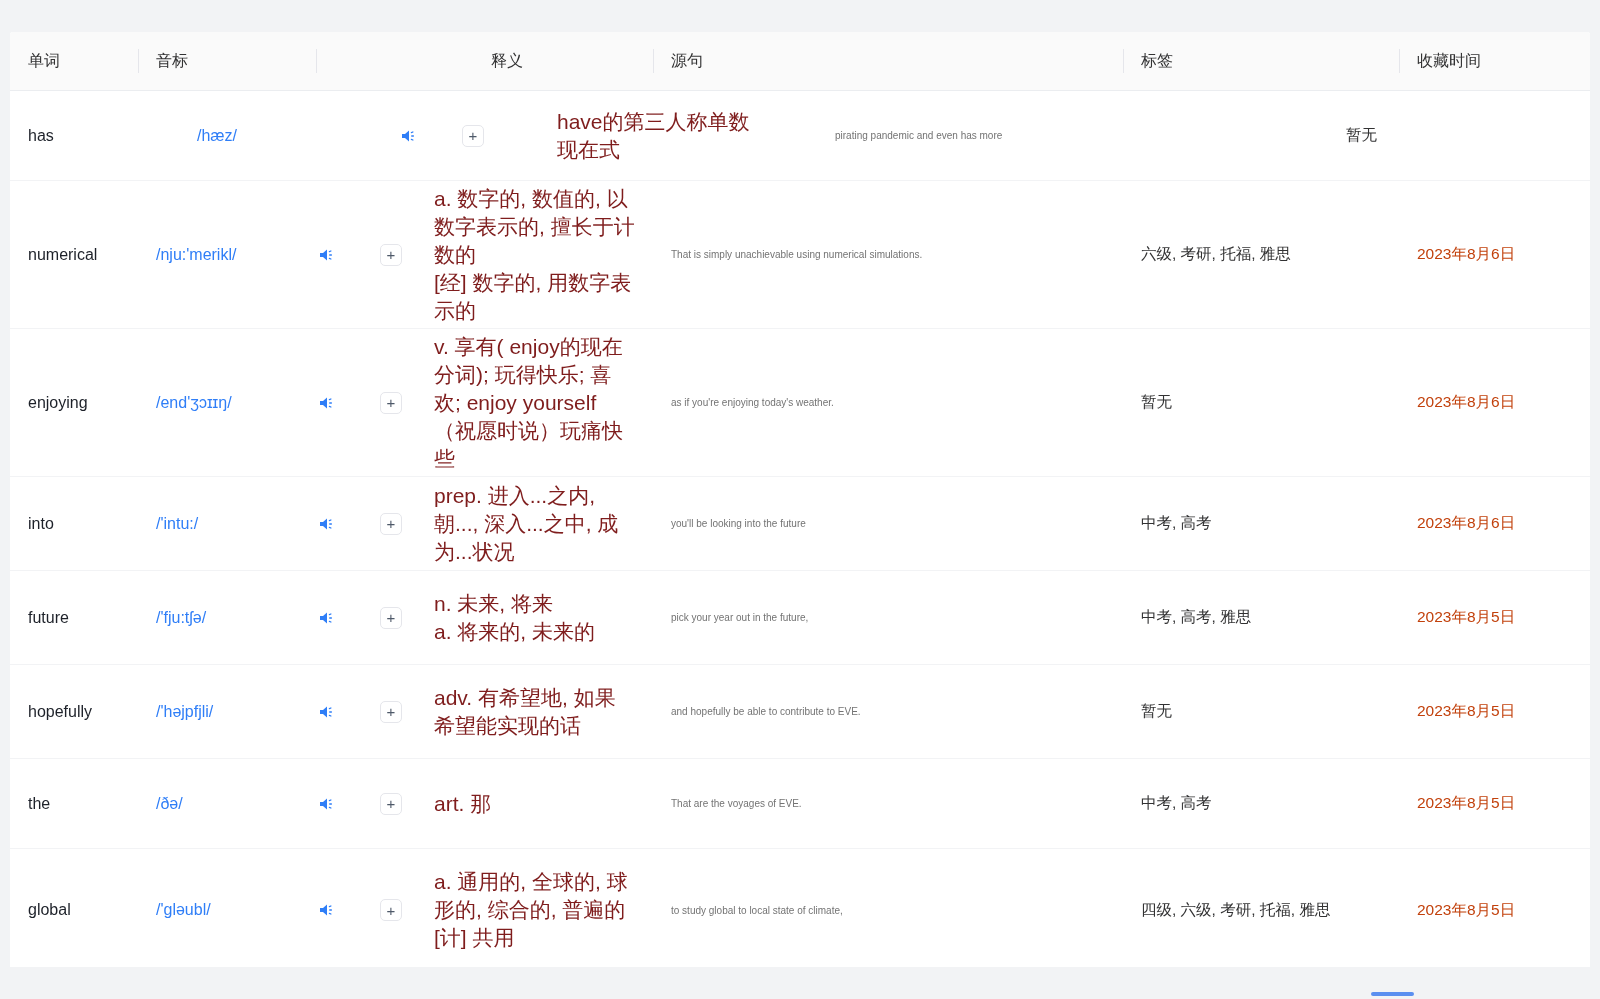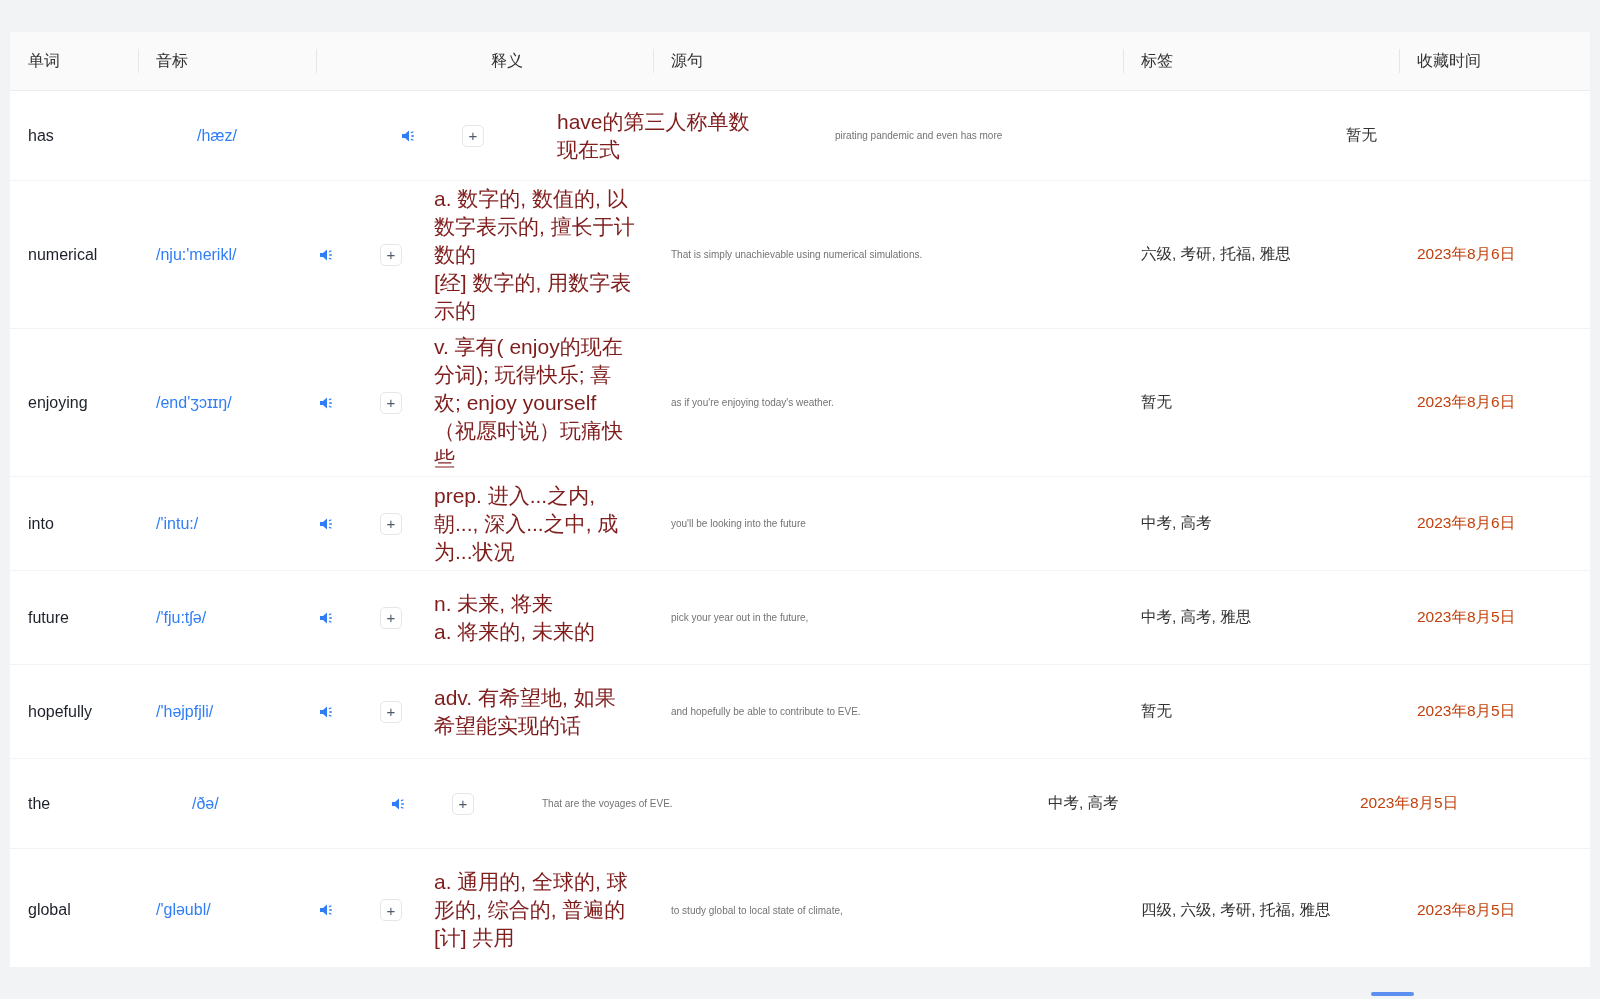--- a/index.html
+++ b/index.html
@@ -142,21 +142,21 @@
   .td.c-tag { font-size: 15.5px; color: #323233; }
   .td.c-date { font-size: 15.5px; color: #c2410c; }
 
   
   .tr.h1 { height: 90px; gap: 41px; }
   .tr.h2 { height: 148px; }
   .tr.h3 { height: 148px; }
   .tr.h4 { height: 94px; }
   .tr.h5 { height: 94px; }
   .tr.h6 { height: 94px; }
-  .tr.h7 { height: 81px; gap: 36px; }
+  .tr.h7 { height: 81px; }
   .tr.h8 { height: 122px; }
 
   .bottom-strip {
     position: absolute;
     left: 0;
     top: 967px;
     width: 1600px;
     height: 32px;
     background: #f2f3f5;
   }
@@ -396,20 +396,21 @@
           <svg width="20" height="20" viewBox="0 0 20 20" aria-hidden="true">
             <path d="M3 8 L3 12 L6 12 L10 15.5 L10 4.5 L6 8 Z" fill="#2f7ef7"></path>
             <path d="M12.4 6.6 L13.9 6.0" stroke="#2f7ef7" stroke-width="1.3" stroke-linecap="round"></path>
             <path d="M12.7 10 L14.4 10" stroke="#2f7ef7" stroke-width="1.3" stroke-linecap="round"></path>
             <path d="M12.4 13.4 L13.9 14.0" stroke="#2f7ef7" stroke-width="1.3" stroke-linecap="round"></path>
           </svg>
         </span>
         <span class="plus-btn">+</span>
       </div>
     </div>
+    <div class="td c-def"><span>art. 那</span></div>
     <div class="td c-sent"><span>That are the voyages of EVE.</span></div>
     <div class="td c-tag">
             <span>中考, 高考</span>
           </div>
     <div class="td c-date">
             <span>2023年8月5日</span>
           </div>
   </div>
 
   <div class="tr h8">

